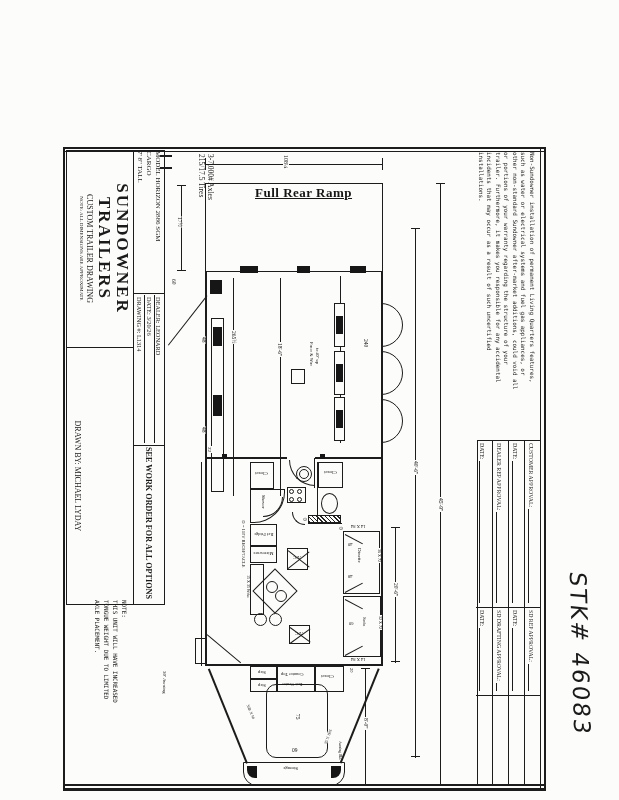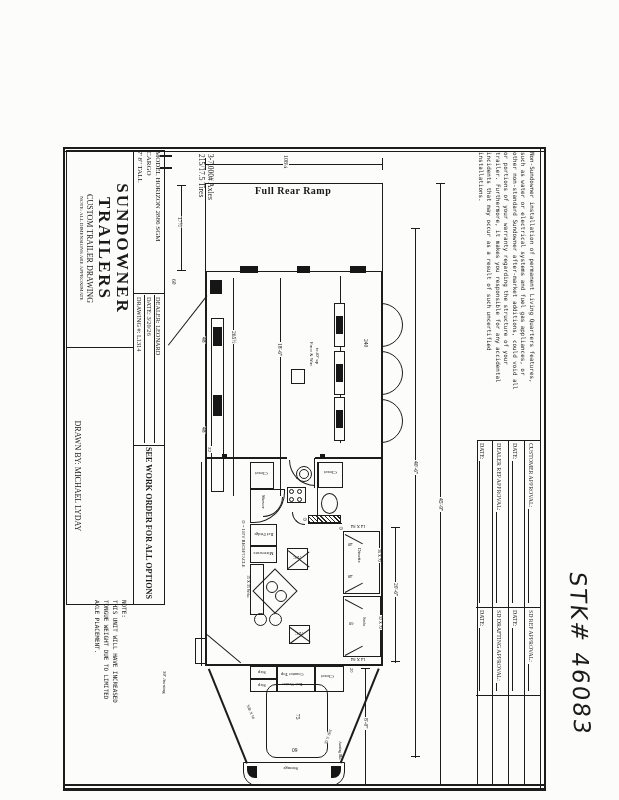--- a/index.html
+++ b/index.html
@@ -252,21 +252,21 @@
     <div class="ln" style="left:440px;top:183px;width:1px;height:602px"></div>
     <div class="ln" style="left:436px;top:183px;width:9px;height:1px"></div>
     <div class="ln" style="left:436px;top:784px;width:9px;height:1px"></div>
     <div class="ln" style="left:365px;top:668px;width:1px;height:117px"></div>
     <div class="ln" style="left:361px;top:668px;width:9px;height:1px"></div>
     <div class="ln" style="left:361px;top:784px;width:9px;height:1px"></div>
 
     <div class="ln" style="left:201px;top:462px;width:1px;height:204px"></div>
 
     <div id="plan-labels">
-        <span class="plab b" style="left: 255px; top: 186px; font-size: 10px;">Full Rear Ramp</span>
+        <span class="plab b" style="left: 255px; top: 186px; font-size: 13px; text-decoration: underline;">Full Rear Ramp</span>
         <span class="plab dim" style="left: 283px; top: 154px; font-size: 6px; transform-origin: 0px 0px; transform: rotate(90deg) translateY(-100%);">108¼</span>
         <span class="plab dim" style="left: 176px; top: 216px; font-size: 5.5px; transform-origin: 0px 0px; transform: rotate(90deg) translateY(-100%);">17½</span>
         <span class="plab dim" style="left: 170px; top: 278px; font-size: 5.5px; transform-origin: 0px 0px; transform: rotate(90deg) translateY(-100%);">60</span>
         <span class="plab dim" style="left: 200px; top: 336px; font-size: 5.5px; transform-origin: 0px 0px; transform: rotate(90deg) translateY(-100%);">48</span>
         <span class="plab dim" style="left: 200px; top: 426px; font-size: 5.5px; transform-origin: 0px 0px; transform: rotate(90deg) translateY(-100%);">48</span>
         <span class="plab dim" style="left: 230px; top: 330px; font-size: 5.5px; transform-origin: 0px 0px; transform: rotate(90deg) translateY(-100%);">265½</span>
         <span class="plab dim" style="left: 276px; top: 342px; font-size: 5.5px; transform-origin: 0px 0px; transform: rotate(90deg) translateY(-100%);">18'-6"</span>
         <span class="plab" style="left: 309px; top: 342px; font-size: 4.3px; transform-origin: 0px 0px; transform: rotate(90deg) translateY(-100%);">Fence &amp; Wire</span>
         <span class="plab" style="left: 315px; top: 348px; font-size: 4.3px; transform-origin: 0px 0px; transform: rotate(90deg) translateY(-100%);">to 40" up</span>
         <span class="plab dim" style="left: 362px; top: 338px; font-size: 5.5px; transform-origin: 0px 0px; transform: rotate(90deg) translateY(-100%);">240</span>

